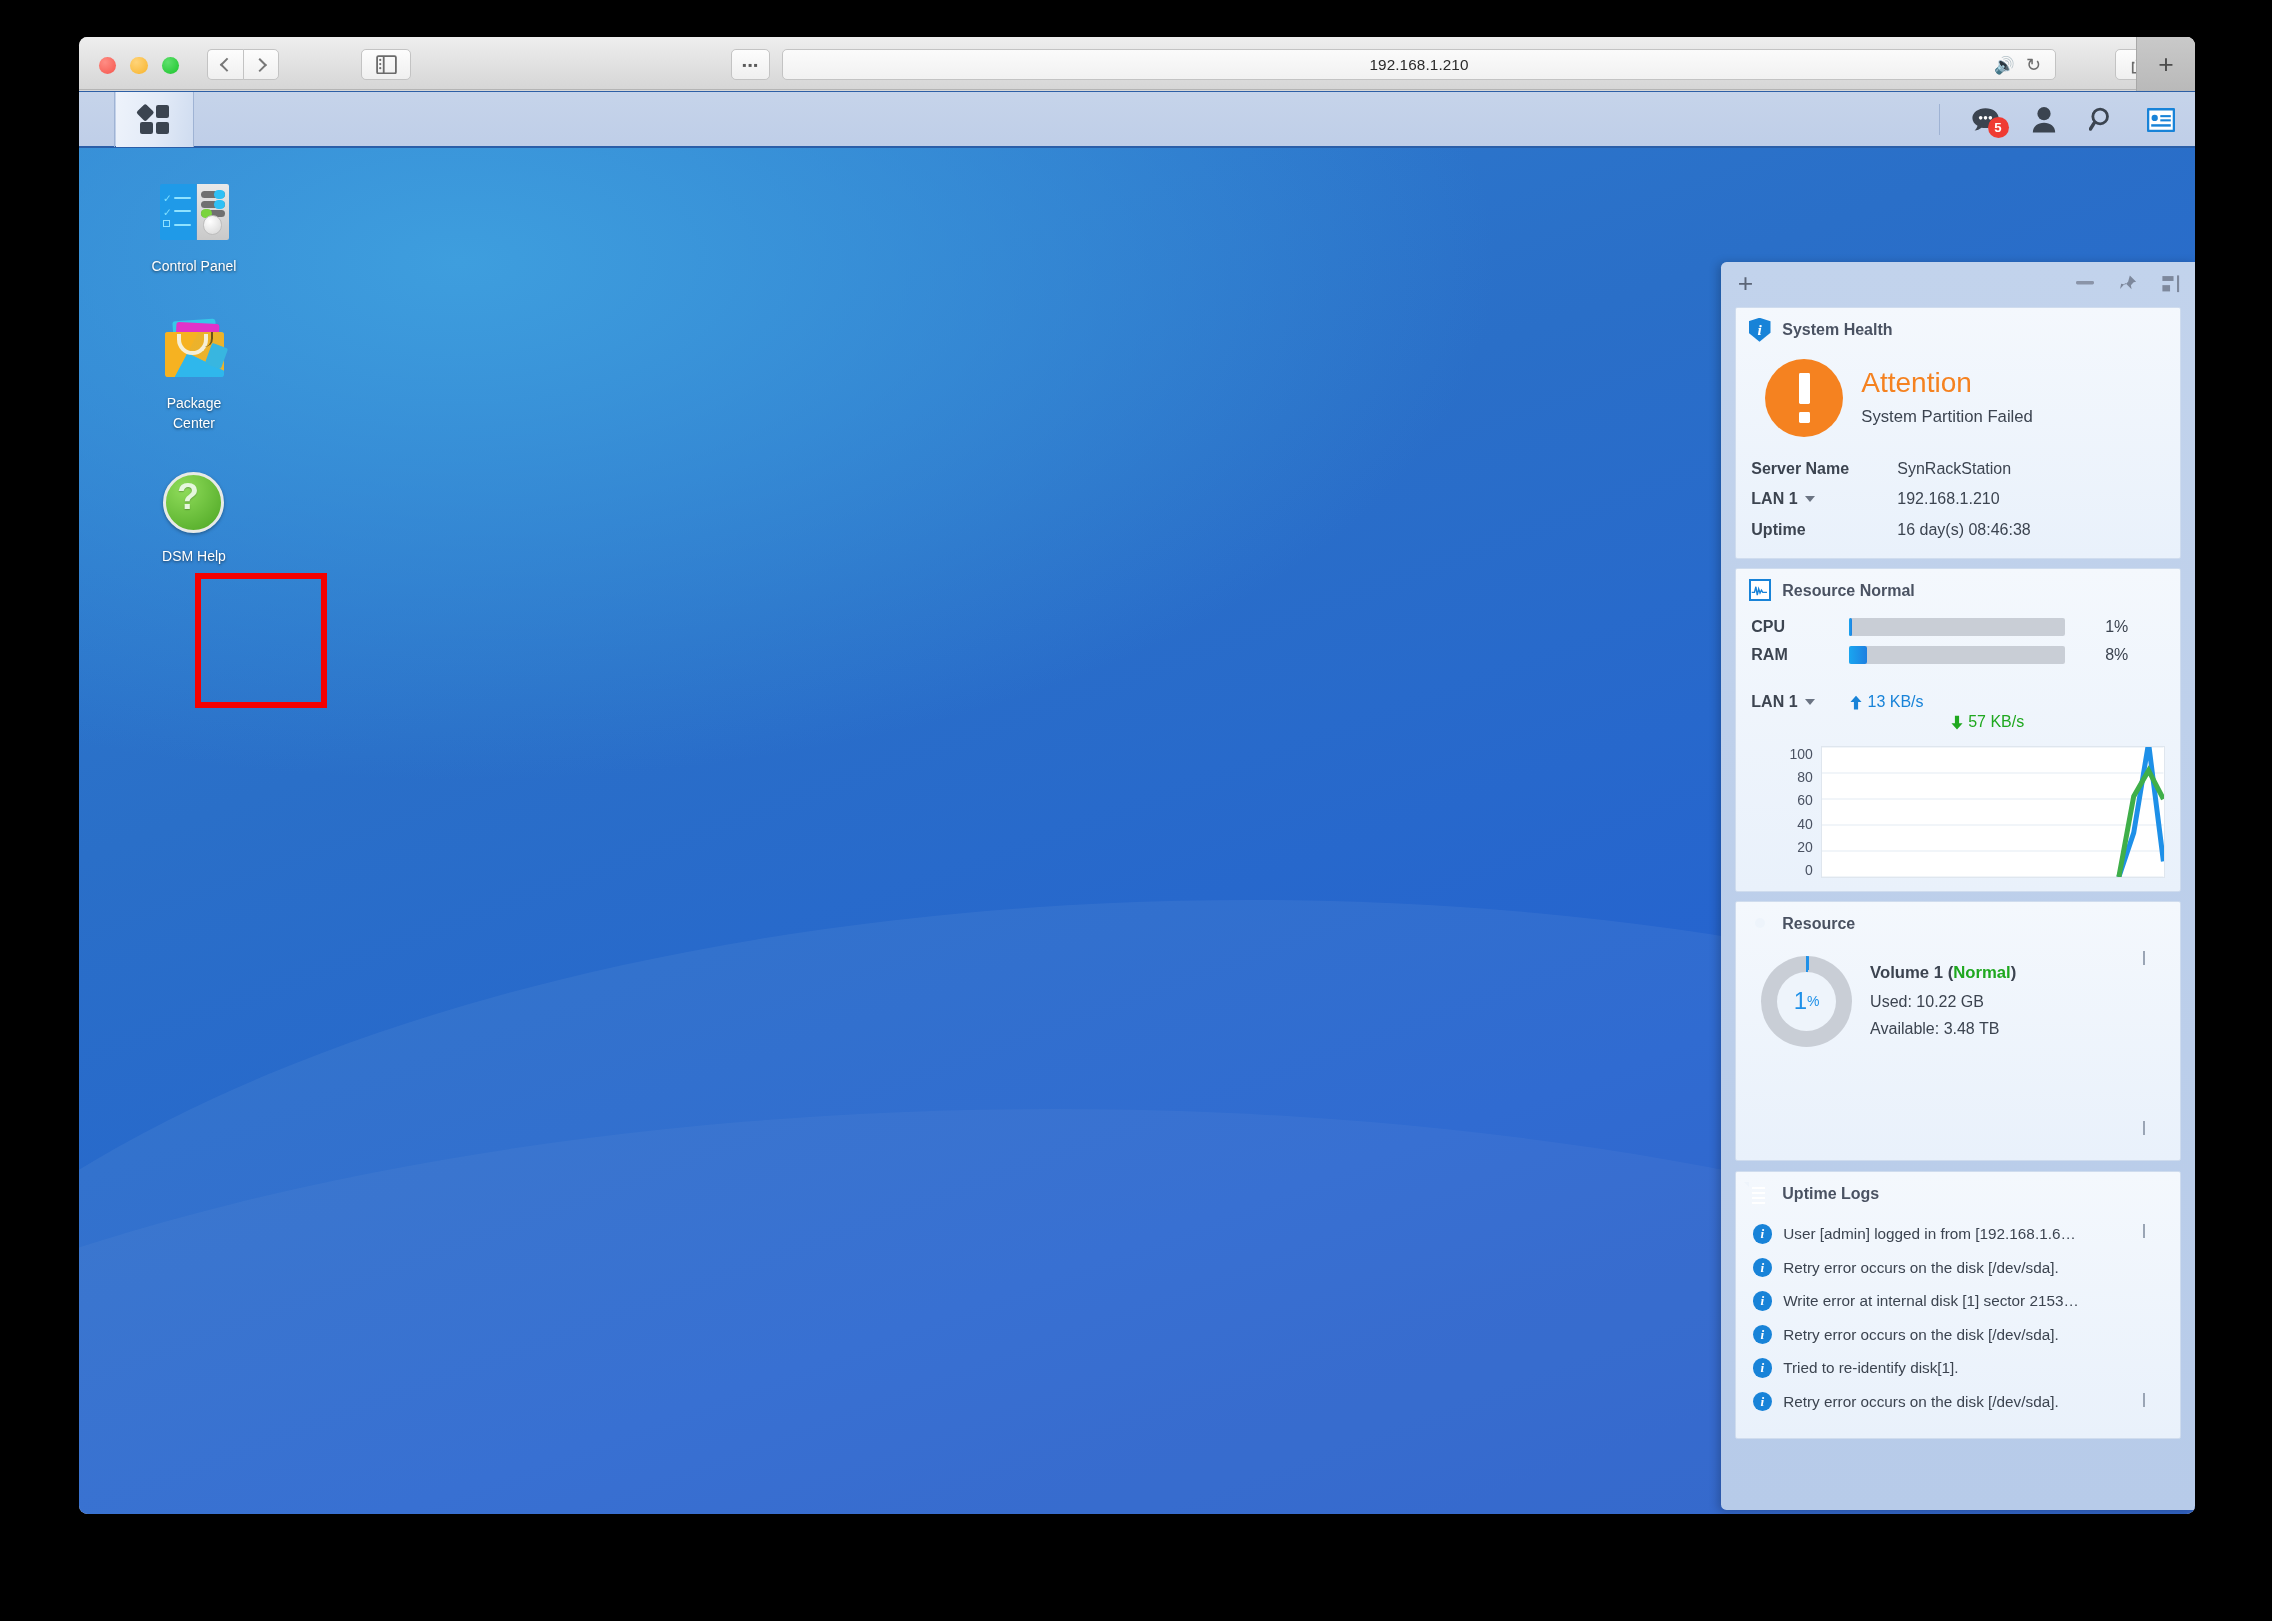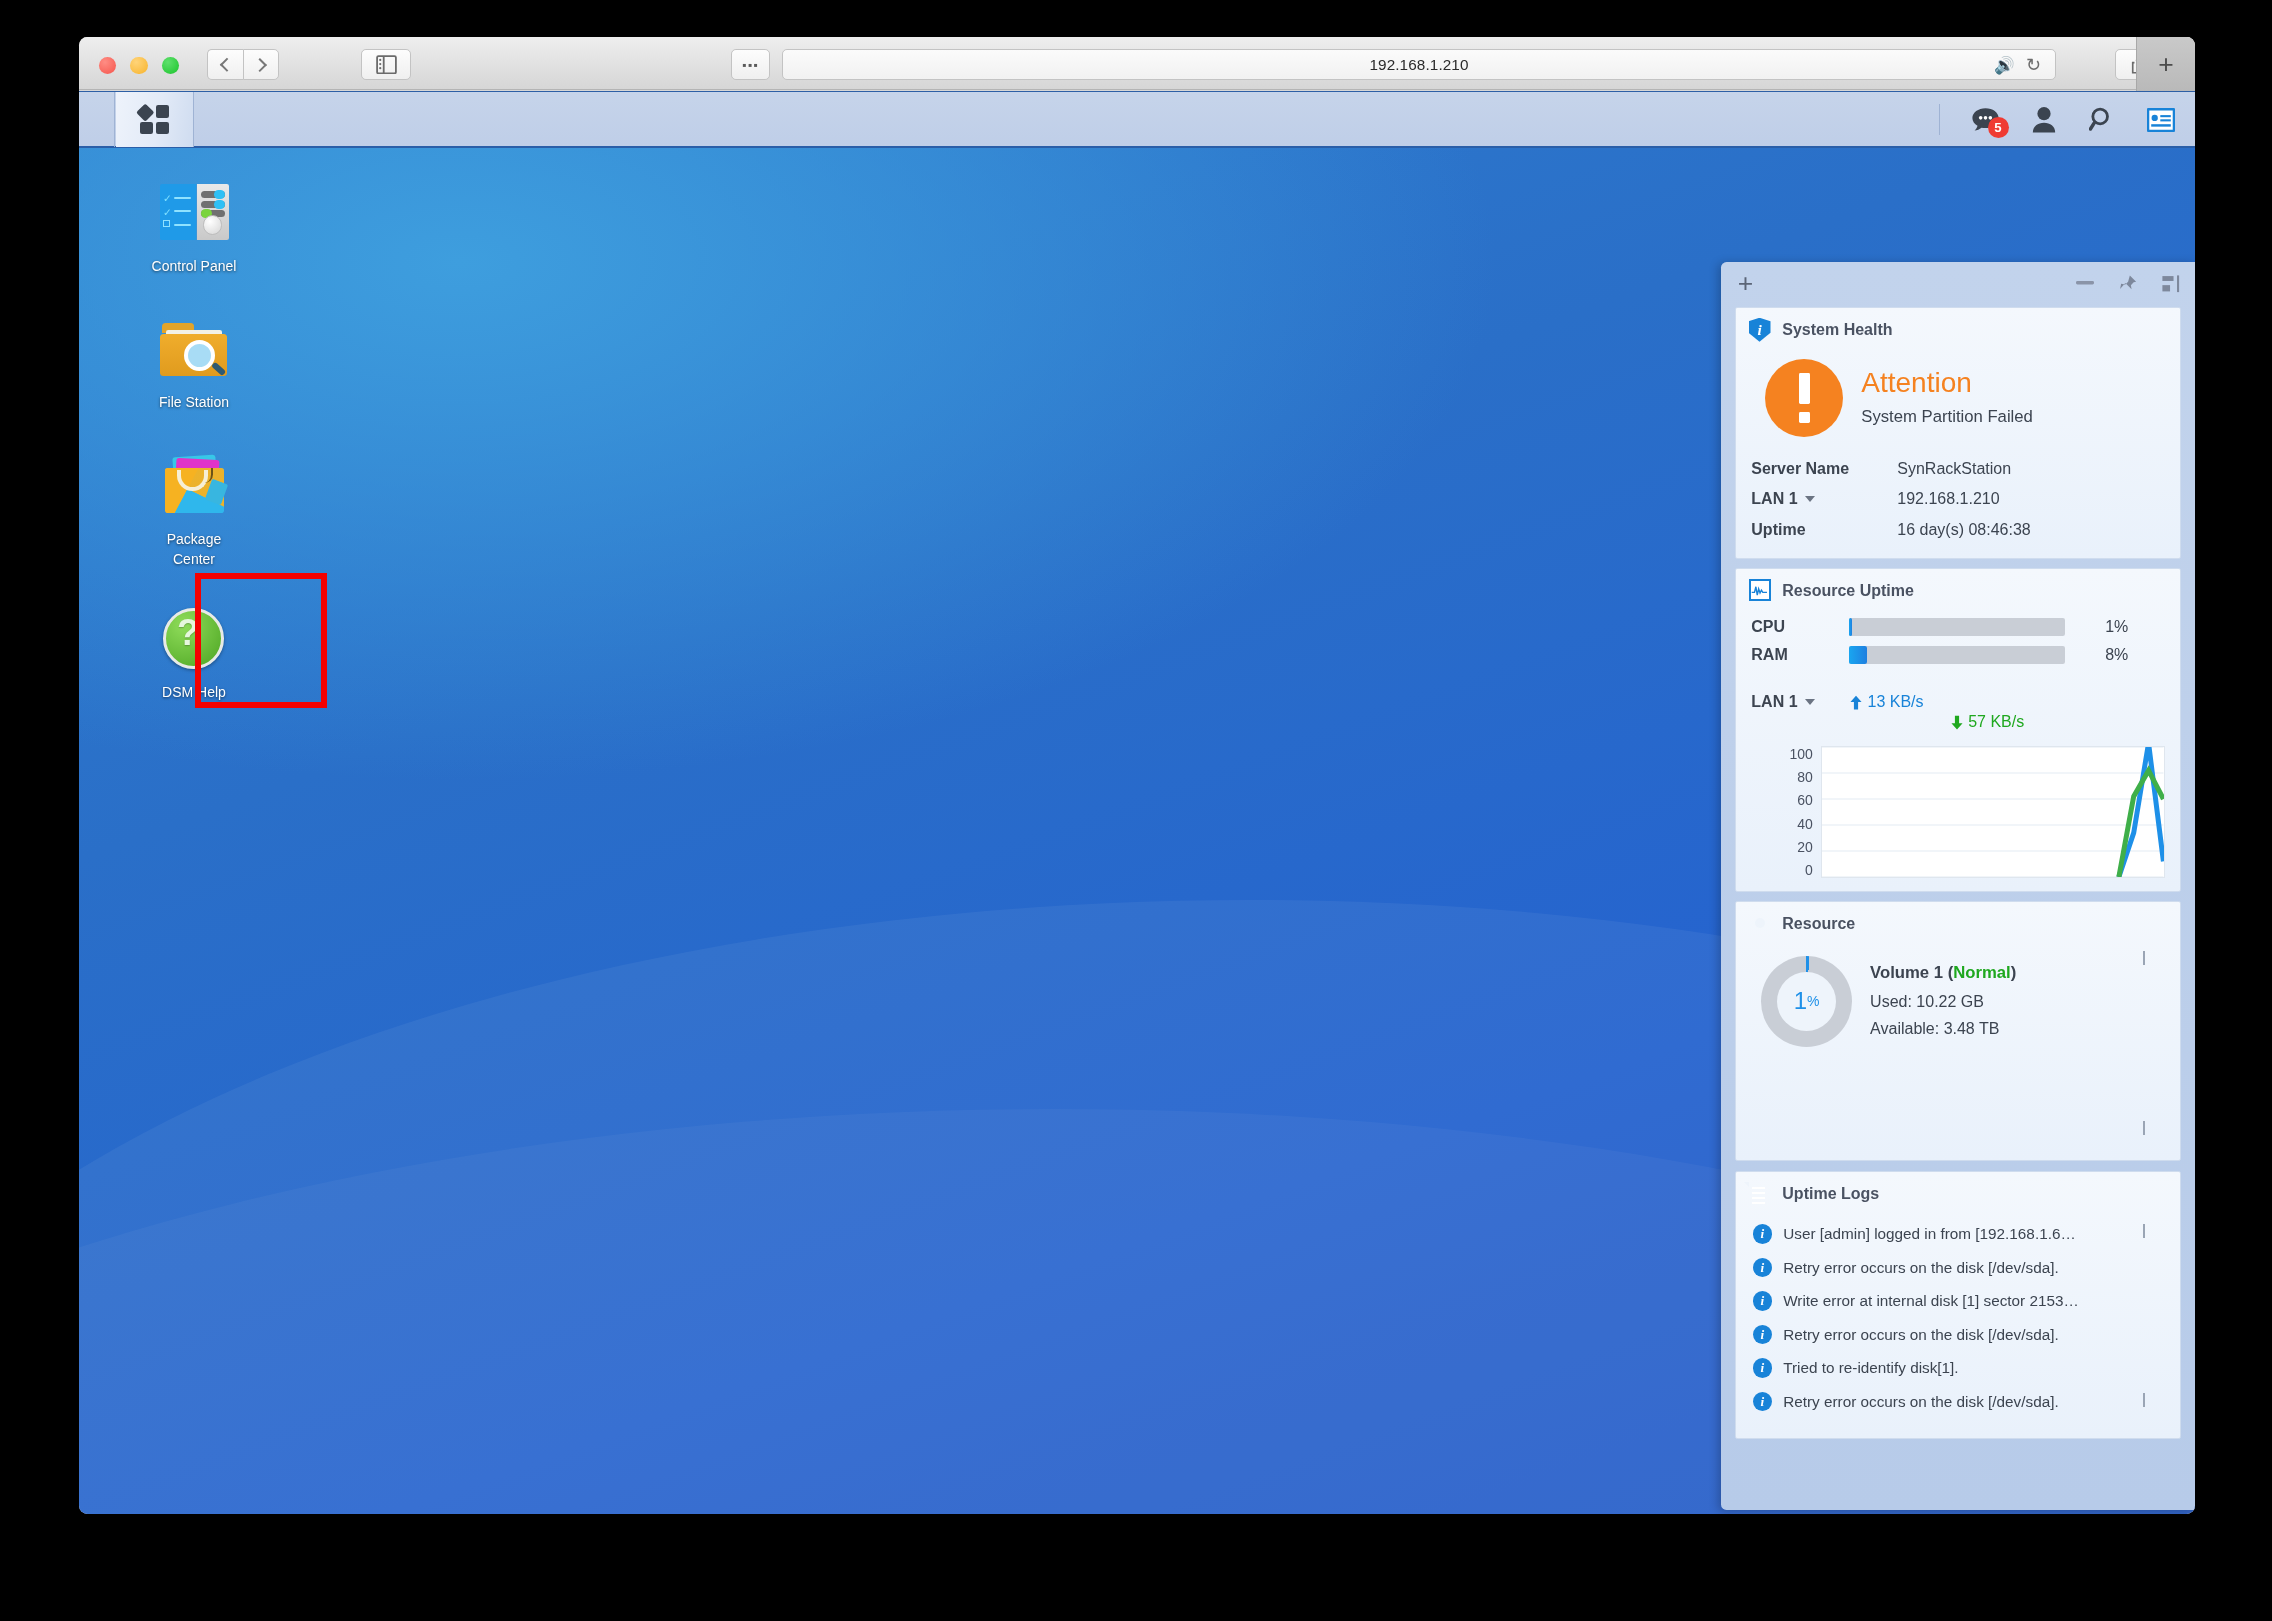--- a/index.html
+++ b/index.html
@@ -448,30 +448,20 @@
               <i></i>
             </span>
           <span class="cp-tog g" style="top:33px;">
               <i></i>
             </span>
           <span class="cp-knob"></span>
         </div>
         <div class="label">Control Panel</div>
       </div>
 
-      <div class="desk-icon" style="margin-top:24px;">
-        <div class="icon-art">
-          <span class="fs-tab"></span>
-          <span class="fs-paper"></span>
-          <span class="fs-body"></span>
-          <span class="fs-handle"></span>
-          <span class="fs-glass"></span>
-        </div>
-        <div class="label">File Station</div>
-      </div>
 
       <div class="desk-icon" style="margin-top:25px;">
         <div class="icon-art">
           <span class="pc-card1"></span>
           <span class="pc-card2"></span>
           <span class="pc-bag"></span>
           <span class="pc-bag2"></span>
           <span class="pc-handle"></span>
           <span class="pc-string"></span>
           <span class="pc-tag"></span>
@@ -556,21 +546,21 @@
 
       <div class="widget">
         <div class="widget-title">
           <span class="wt-icon">
             <span class="ic-resmon">
               <svg width="16.7" height="12.5" viewBox="0 0 24 18">
                   <polyline points="1,12 5,12 7,4 9,16 11,7 13,13 15,9 17,12 23,12" fill="none" stroke="#1883d8" stroke-width="2"></polyline>
                 </svg>
             </span>
           </span>
-          <span>Resource Uptime</span>
+          <span>Resource Normal</span>
         </div>
         <div class="widget-body">
           <div class="rm-row">
             <span class="rm-label">CPU</span>
             <span class="bar-track">
                 <span class="bar-fill" id="cpu-fill" style="width: 1.2%;"></span>
               </span>
             <span class="bar-pct">1%</span>
           </div>
           <div class="rm-row">

